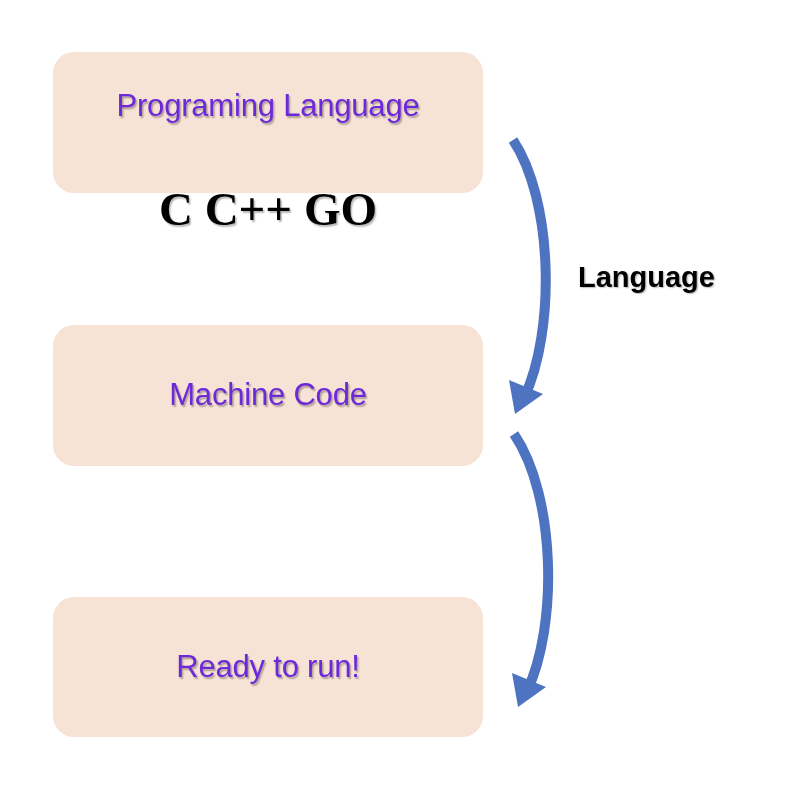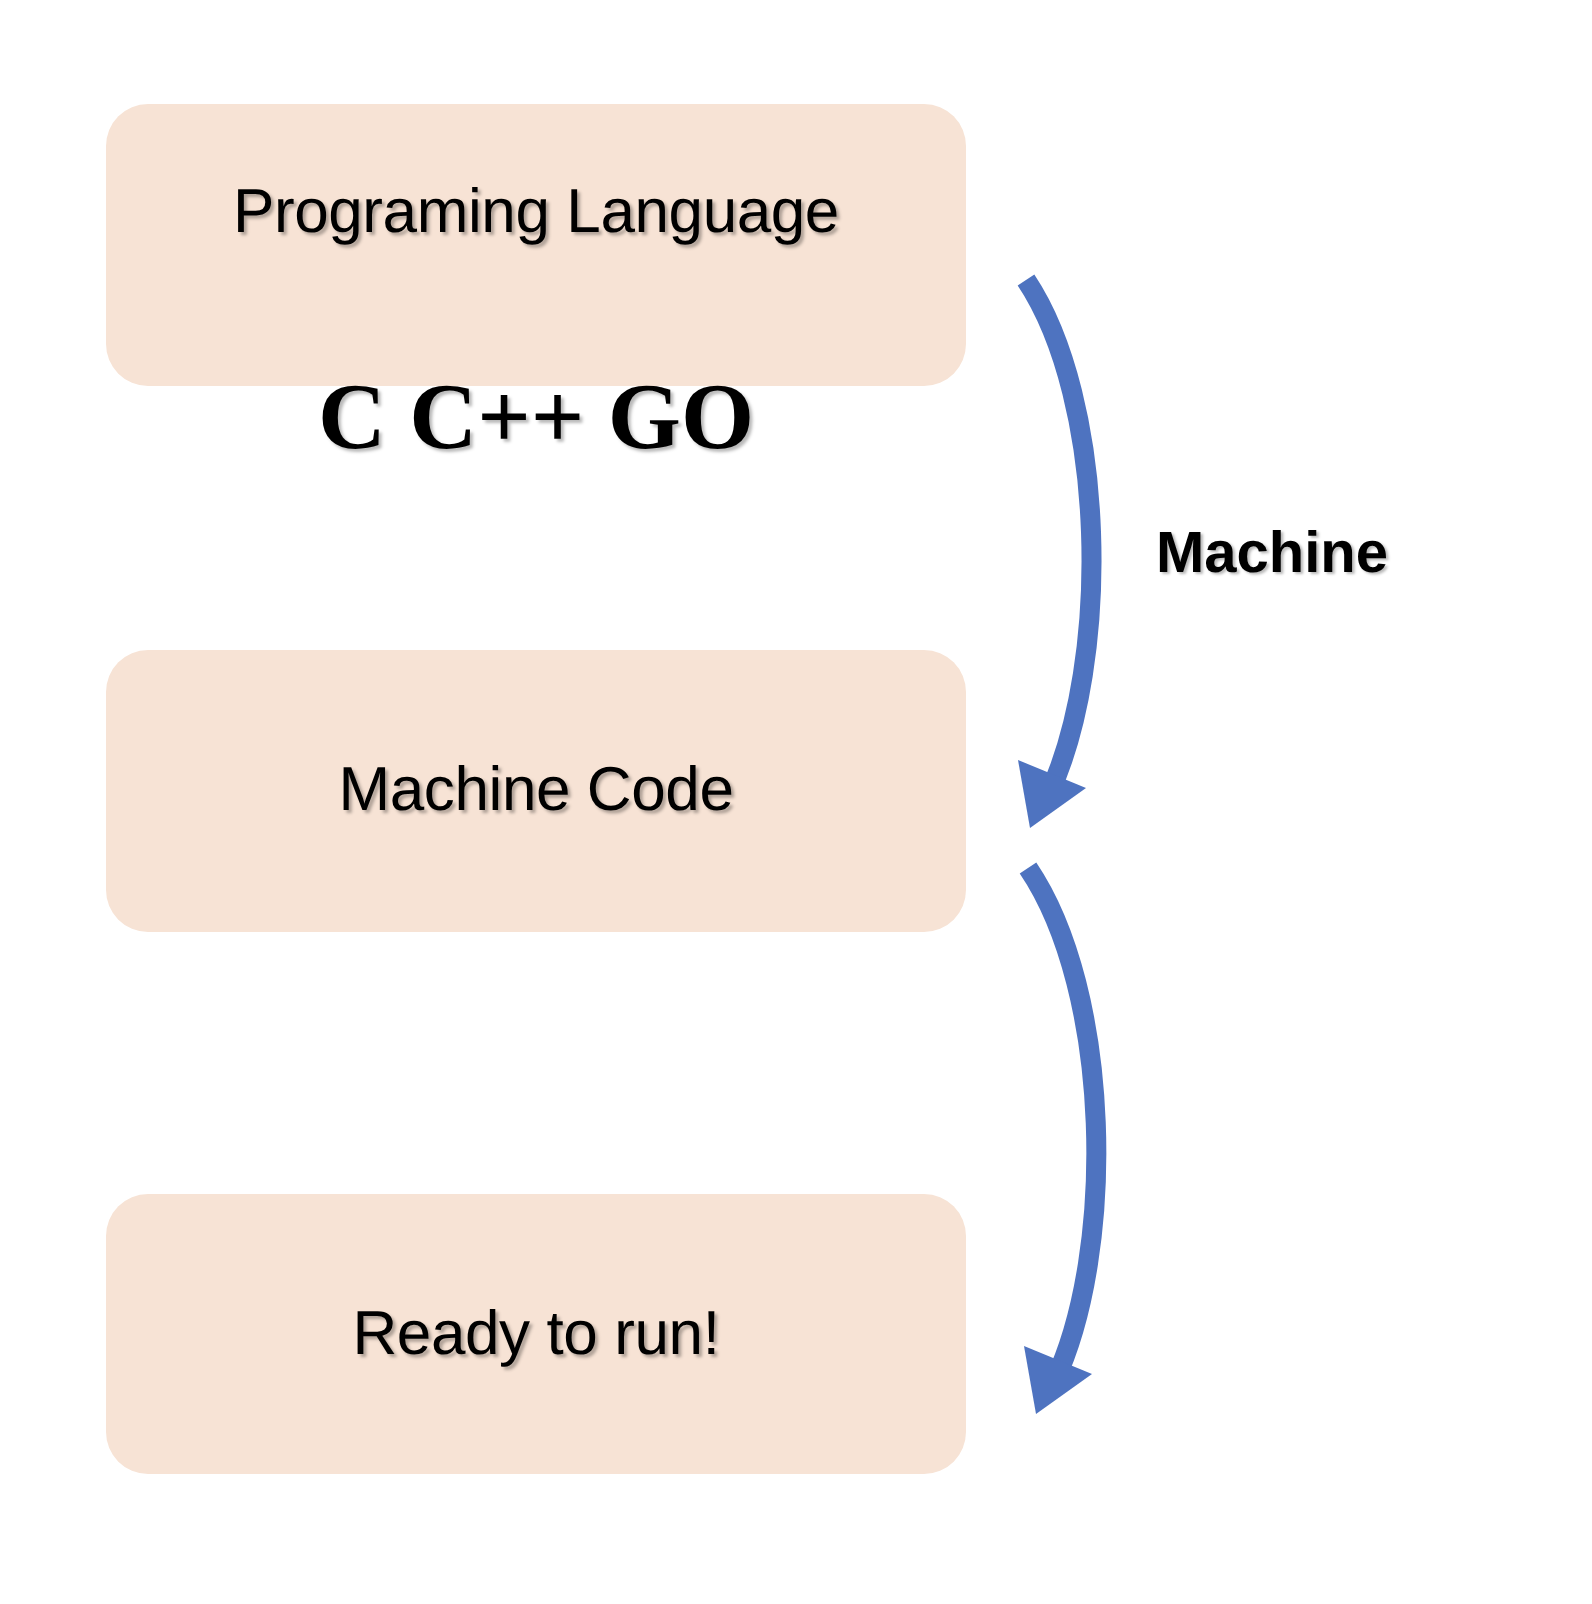--- a/index.html
+++ b/index.html
@@ -34,21 +34,21 @@
     align-items: center;
     justify-content: center;
   }
   #box-programming-language { top: 52px;  height: 141px; }
   #box-machine-code         { top: 325px; height: 141px; }
   #box-ready-to-run         { top: 597px; height: 140px; }
 
   .node-label {
     font-size: 31px;
     font-weight: 400;
-    color: #000000;
+    color: #6d28d9;
     line-height: 1.1;
     letter-spacing: -0.2px;
     text-align: center;
     white-space: nowrap;
     text-shadow: 1.5px 1.5px 1.6px rgba(0,0,0,0.30);
   }
 
   
   #box-programming-language .node-label {
     position: relative;
@@ -120,15 +120,15 @@
       <polygon points="515,414 509,380 543,394" fill="#4E73C0"></polygon>
     </g>
 
     <g>
       <path d="M 514,434
                C 556,496 558,626 527,691" fill="none" stroke="#4E73C0" stroke-width="10" stroke-linecap="butt"></path>
       <polygon points="518,707 512,673 546,687" fill="#4E73C0"></polygon>
     </g>
   </svg>
 
-  <div id="compile-label">Machine</div>
+  <div id="compile-label">Language</div>
 
 </div>
 
 </body></html>

